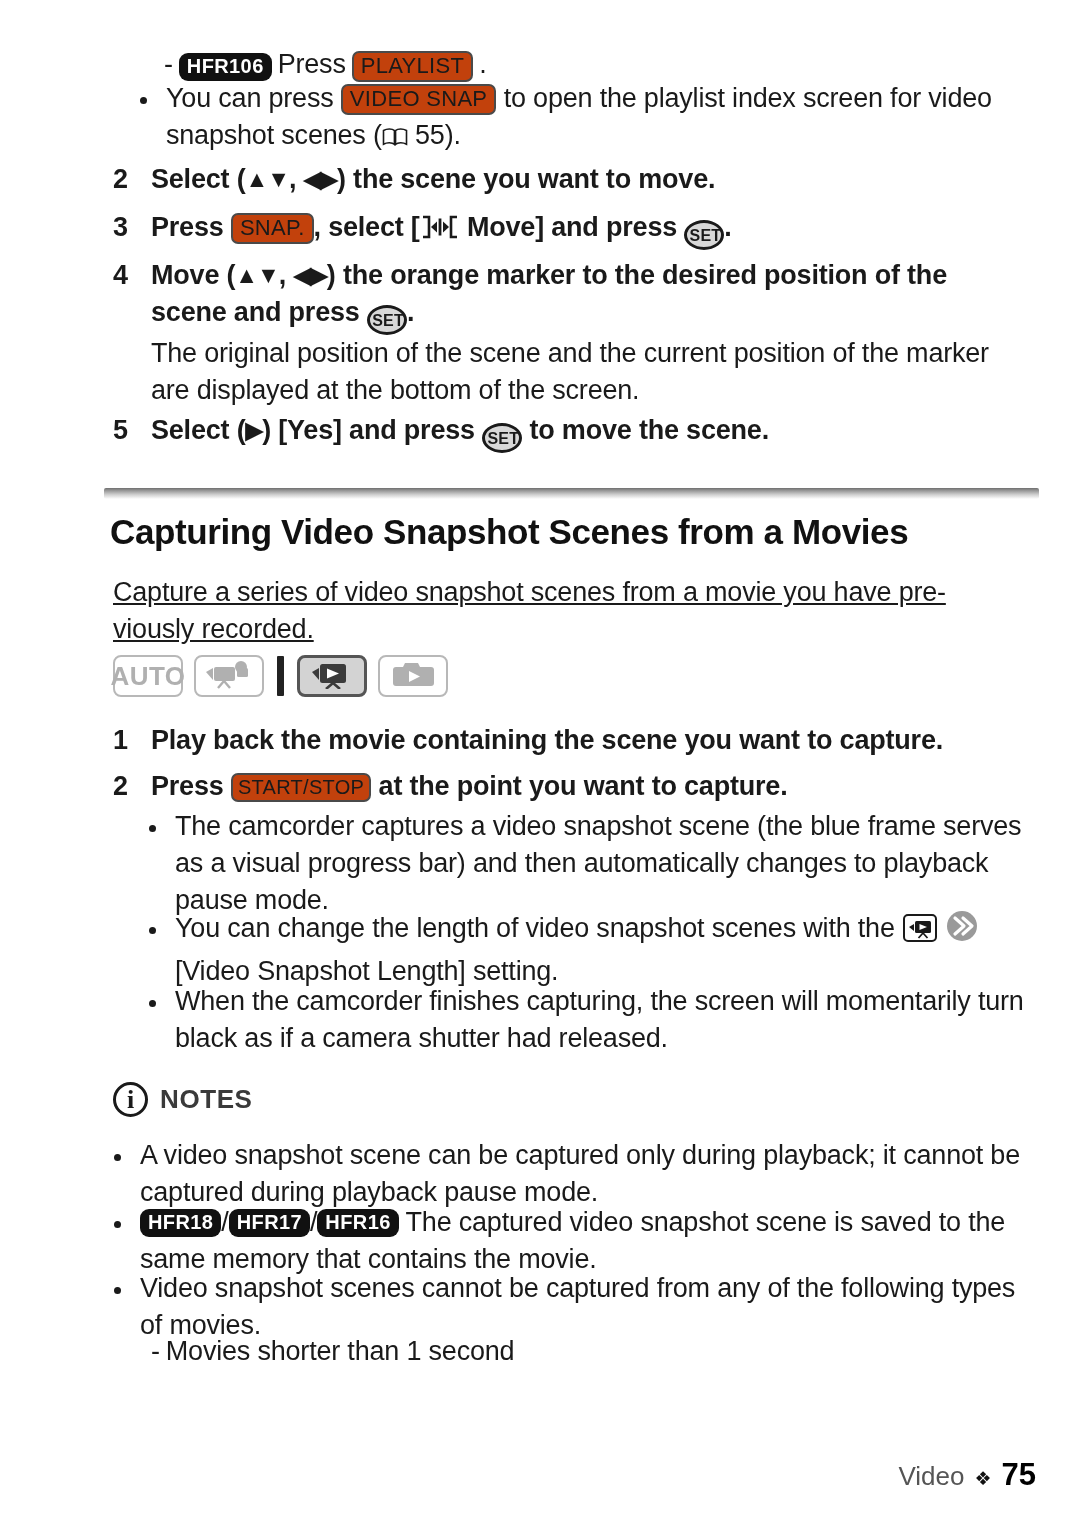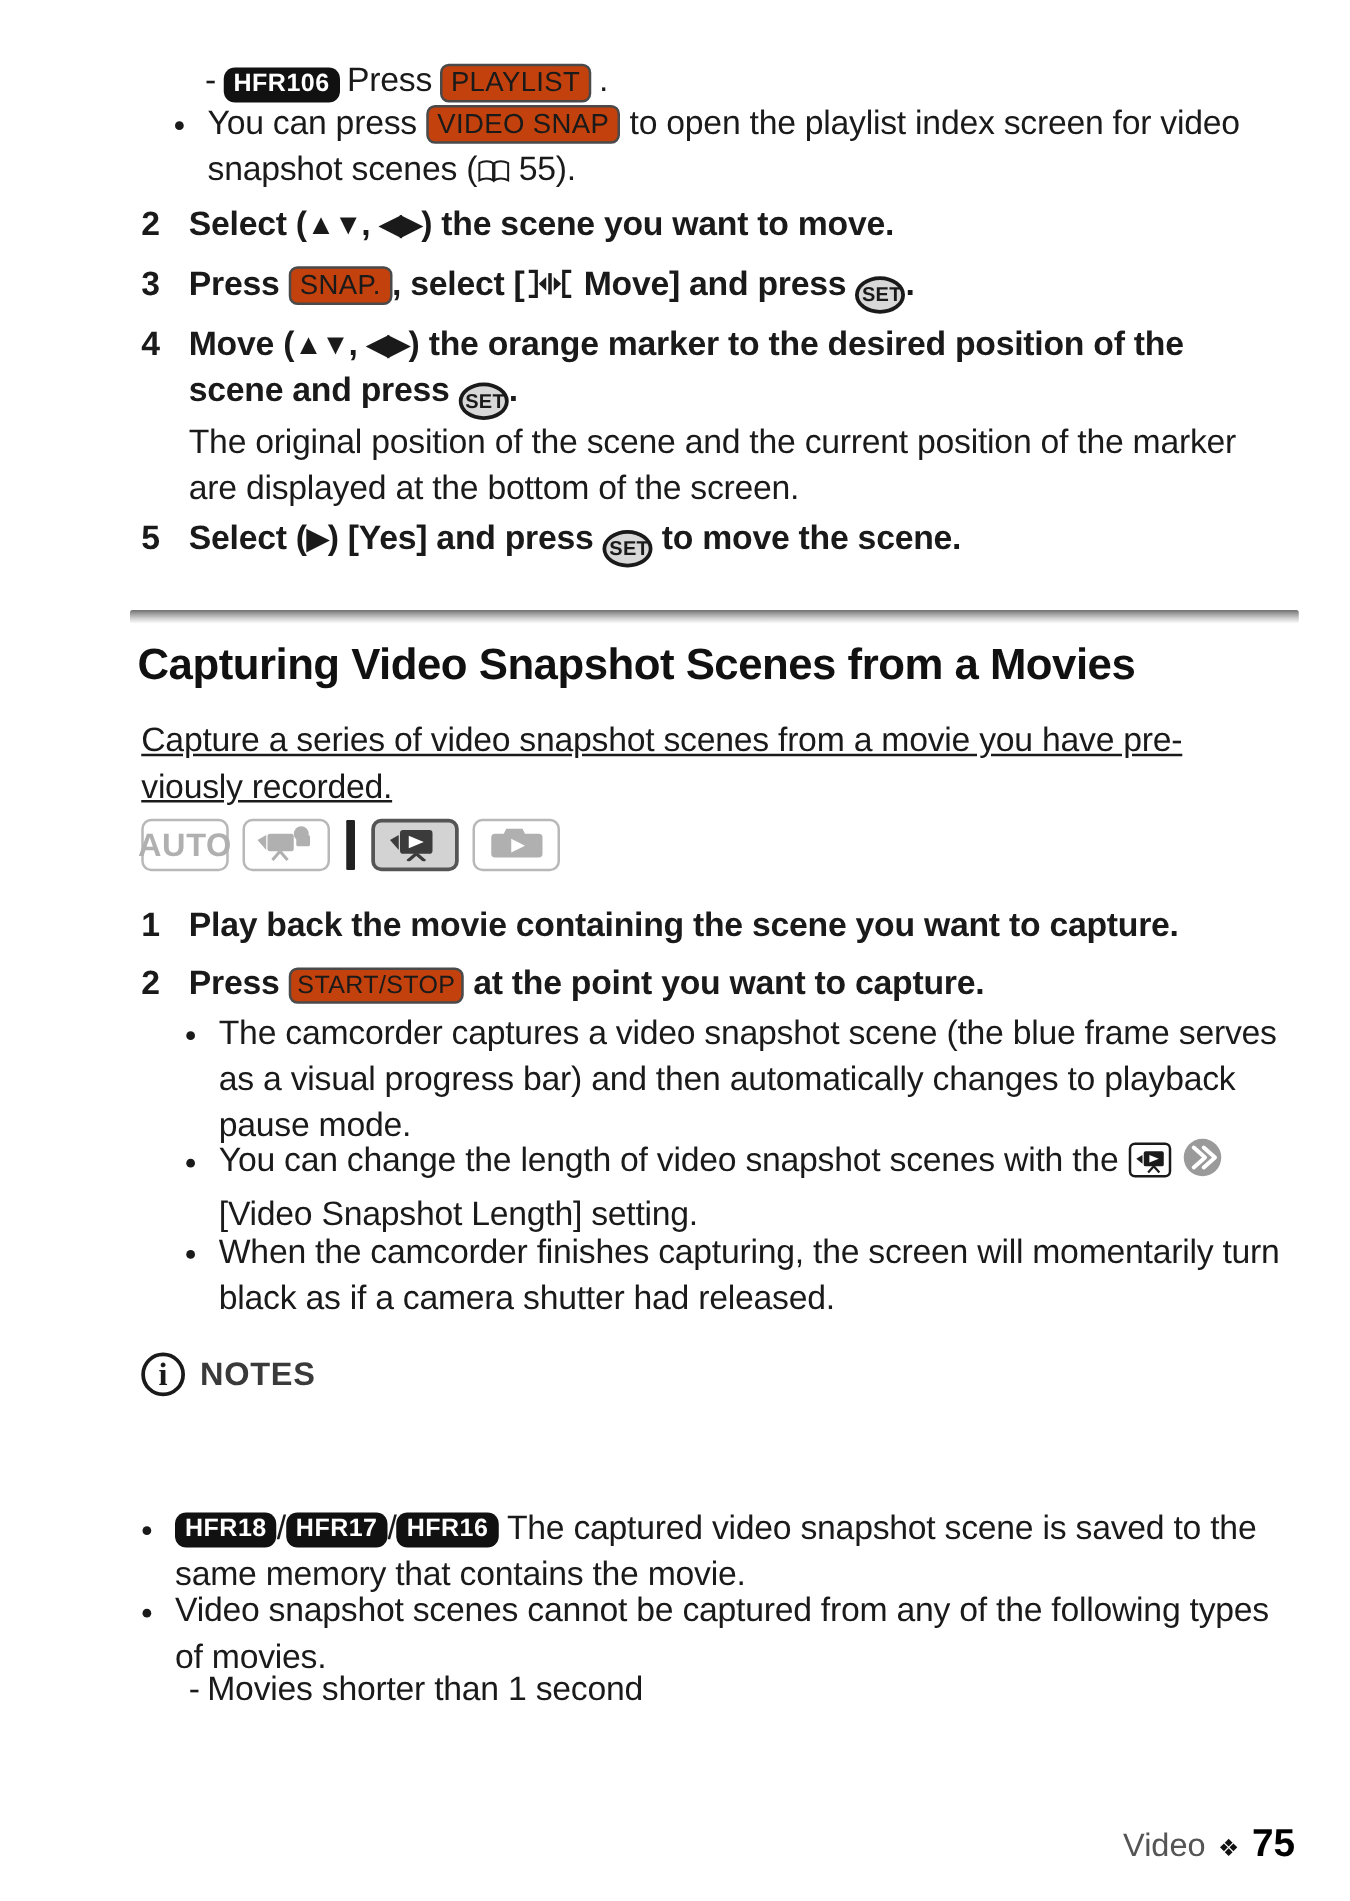--- a/index.html
+++ b/index.html
@@ -392,20 +392,24 @@
   <div class="bullet-row line" style="left:149px; top:983px; width:885px;">
     <span class="bullet-dot"></span>
     <span class="bullet-text">When the camcorder finishes capturing, the screen will momentarily turn black as if a camera shutter had released.</span>
   </div>
 
   <div class="notes-head" style="left:113px; top:1082px;">
     <span class="info-icon">i</span>
     <span class="notes-label">NOTES</span>
   </div>
 
+  <div class="bullet-row line" style="left:114px; top:1137px; width:915px;">
+    <span class="bullet-dot"></span>
+    <span class="bullet-text">A video snapshot scene can be captured only during playback; it cannot be captured during playback pause mode.</span>
+  </div>
 
   <div class="bullet-row line" style="left:114px; top:1204px; width:915px;">
     <span class="bullet-dot"></span>
     <span class="bullet-text">
       <span class="badge-model">HFR18</span><span>/</span><span class="badge-model">HFR17</span><span>/</span><span class="badge-model">HFR16</span>
       <span>The captured video snapshot scene is saved to the same memory that contains the movie.</span>
     </span>
   </div>
 
   <div class="bullet-row line" style="left:114px; top:1270px; width:915px;">

